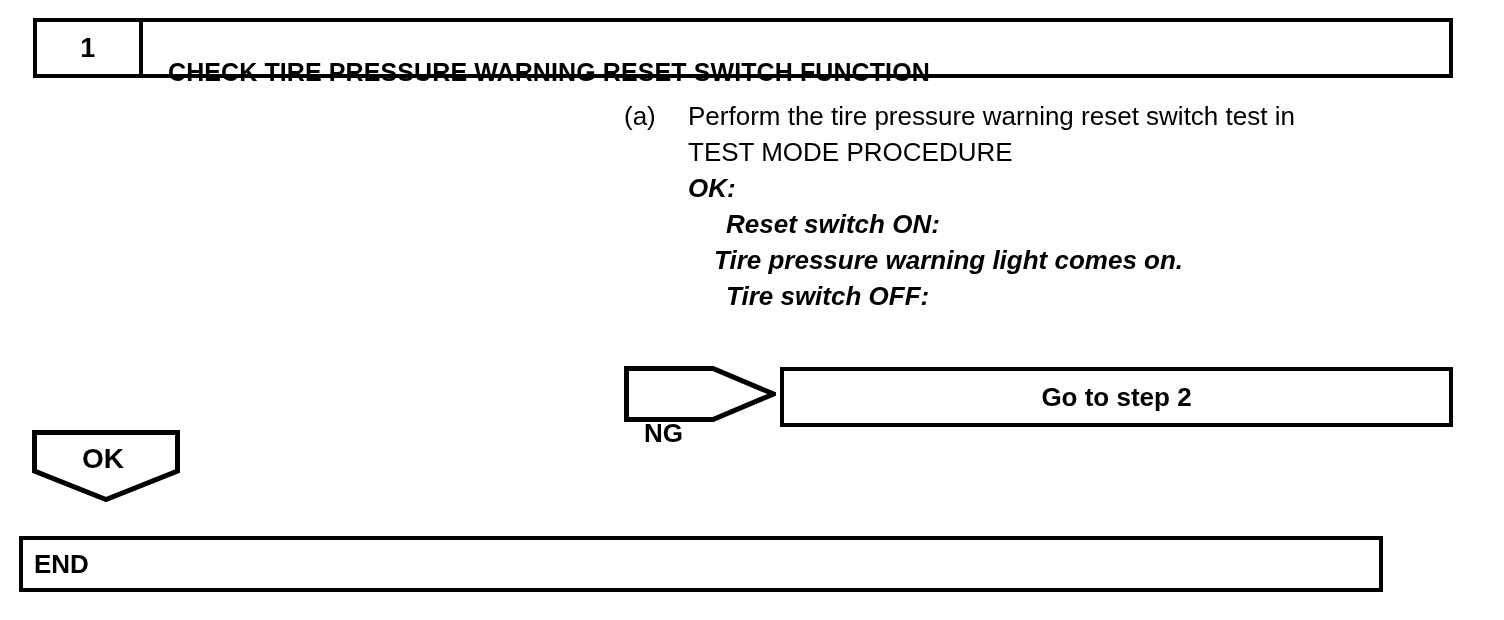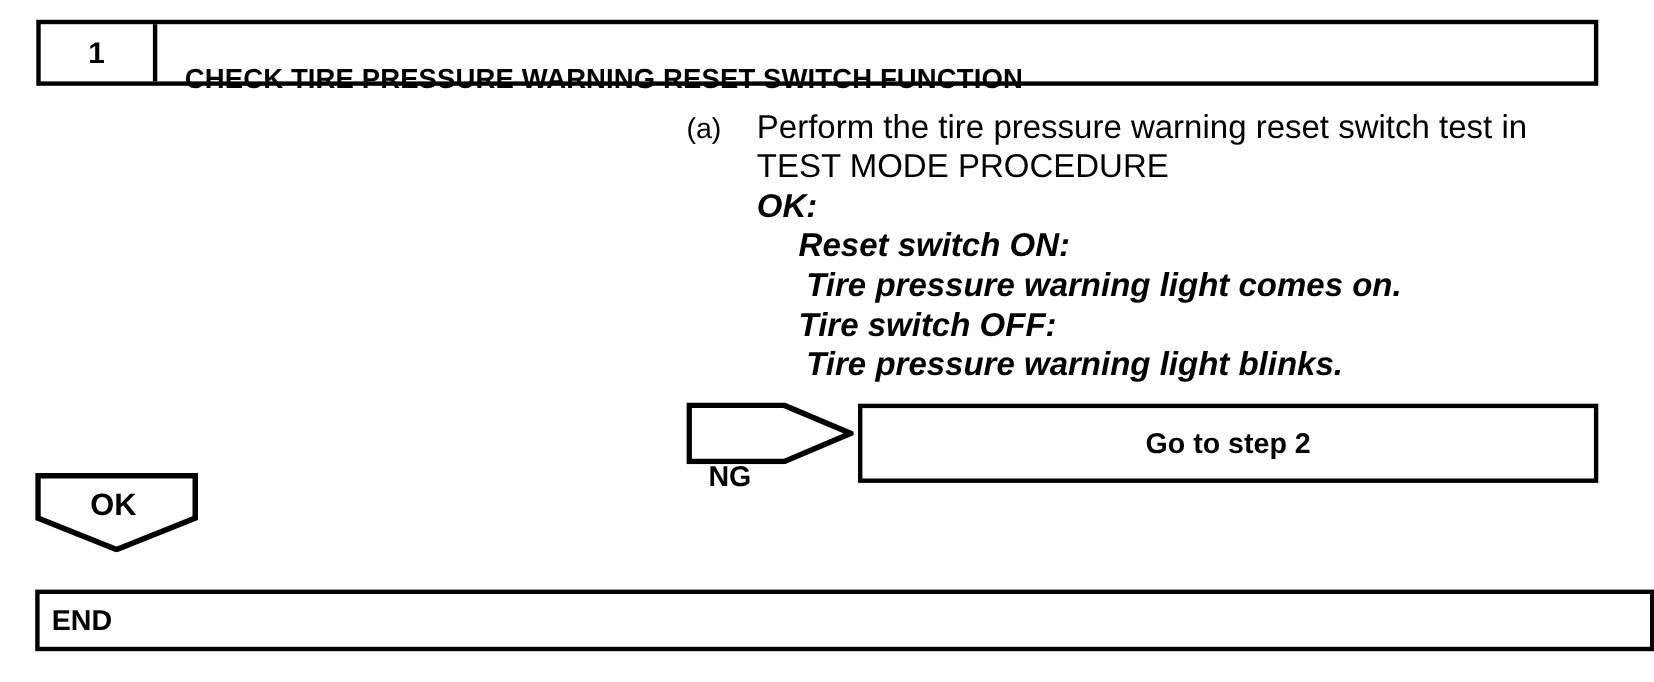--- a/index.html
+++ b/index.html
@@ -83,27 +83,27 @@
     white-space: nowrap;
   }
   .instr-marker {
     width: 64px;
     flex: 0 0 64px;
     font-size: 26px;
     font-weight: normal;
     line-height: 32px;
   }
   .instr-text {
-    font-size: 30px;
+    font-size: 26px;
     line-height: 32px;
   }
   .instr-text.bold { font-weight: bold; font-style: italic; }
   .indent-0 { margin-left: 0px; }
   .indent-1 { margin-left: 38px; }
-  .indent-2 { margin-left: 45px; }
+  .indent-2 { margin-left: 26px; }
 
   
   .ng-arrow {
     position: absolute;
     left: 624px;
     top: 366px;
     width: 152px;
     height: 56px;
   }
   .ng-arrow svg {
@@ -120,21 +120,21 @@
     line-height: 30px;
     margin-top: 39px;
   }
 
   
   .goto-box {
     position: absolute;
     left: 780px;
     top: 367px;
     width: 673px;
-    height: 72px;
+    height: 60px;
     border: 4px solid #000;
     box-sizing: border-box;
     display: flex;
     align-items: center;
     justify-content: center;
     background: #fff;
   }
   .goto-label {
     font-size: 26px;
     font-weight: bold;
@@ -159,23 +159,23 @@
     left: 82px;
     top: 444px;
     font-size: 28px;
     font-weight: bold;
     line-height: 30px;
   }
 
   
   .end-box {
     position: absolute;
-    left: 32px;
+    left: 19px;
     top: 536px;
-    width: 1472px;
+    width: 1364px;
     height: 56px;
     border: 4px solid #000;
     box-sizing: border-box;
     display: flex;
     align-items: center;
     padding-left: 11px;
     background: #fff;
   }
   .end-label {
     font-size: 26px;
@@ -222,24 +222,20 @@
     <div class="instr-line">
       <span class="instr-marker"></span>
       <span class="instr-text bold indent-2">Tire pressure warning light comes on.</span>
     </div>
 
     <div class="instr-line">
       <span class="instr-marker"></span>
       <span class="instr-text bold indent-1">Tire switch OFF:</span>
     </div>
 
-    <div class="instr-line">
-      <span class="instr-marker"></span>
-      <span class="instr-text bold indent-2">Tire pressure warning light blinks.</span>
-    </div>
 
   </div>
 
   <div class="ng-arrow">
     <svg viewBox="0 0 152 56" xmlns="http://www.w3.org/2000/svg">
       <polygon points="2.5,2.5 89,2.5 149.5,28 89,53.5 2.5,53.5" fill="#ffffff" stroke="#000000" stroke-width="5" stroke-linejoin="miter"></polygon>
     </svg>
   </div>
   <span class="ng-label">NG</span>
 

